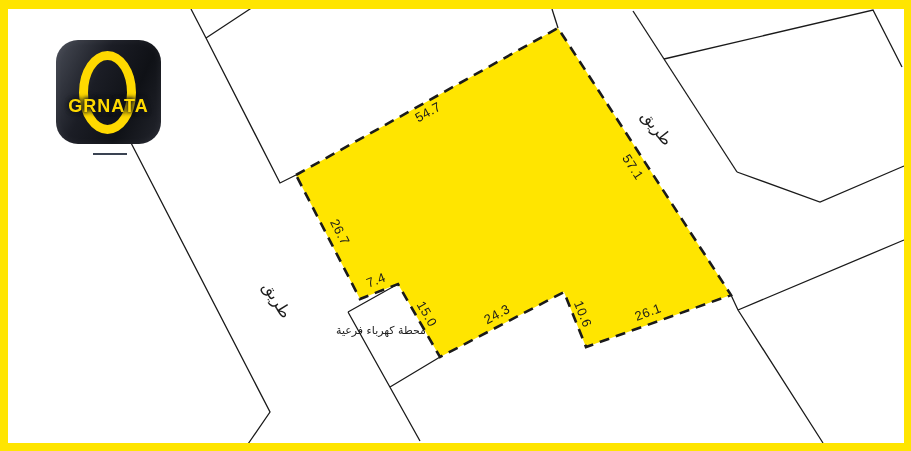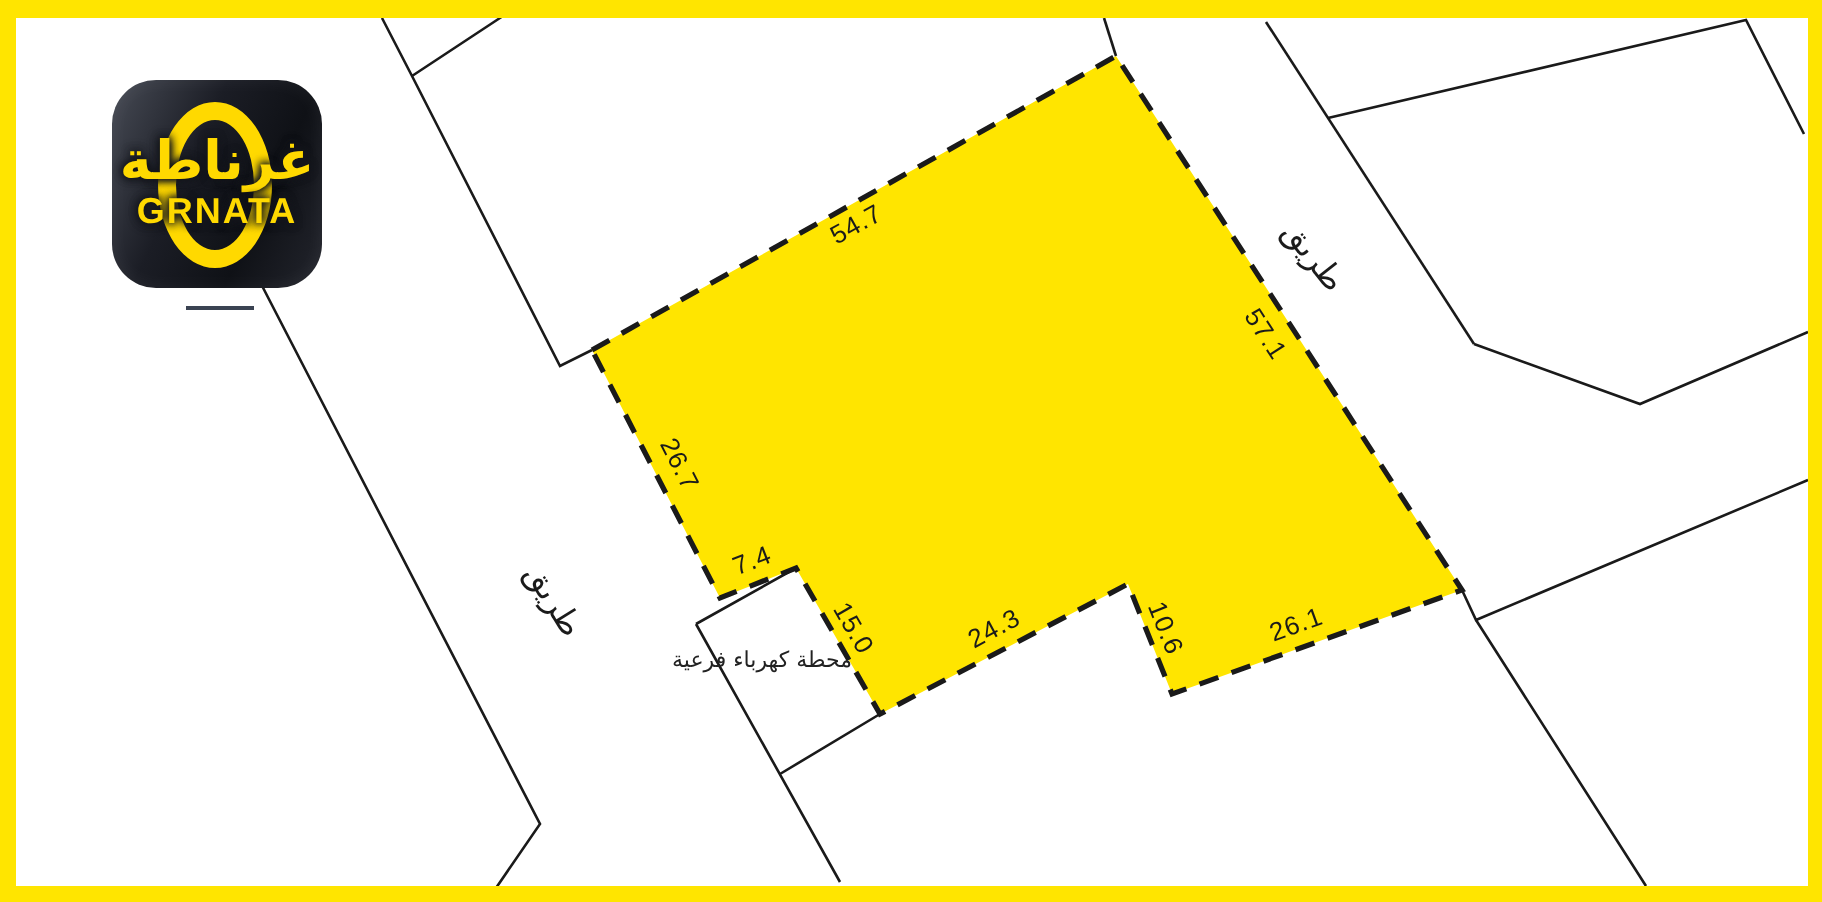--- a/index.html
+++ b/index.html
@@ -93,21 +93,20 @@
   <div class="lbl" style="left:583px;top:314px;transform:translate(-50%,-50%) rotate(68deg);">10.6</div>
   <div class="lbl" style="left:648px;top:312px;transform:translate(-50%,-50%) rotate(-20deg);">26.1</div>
 
   <div class="lbl ar" style="left:277px;top:300px;transform:translate(-50%,-50%) rotate(58deg);">طريق</div>
   <div class="lbl ar" style="left:657px;top:128px;transform:translate(-50%,-50%) rotate(52deg);">طريق</div>
 
   <div class="lbl substation" style="left:381px;top:330px;">محطة كهرباء فرعية</div>
 
   <div class="logo">
     <div class="ring"></div>
-    <div class="ar-name">غرناطة</div>
     <div class="en-name">GRNATA</div>
   </div>
 
   <div class="frame top"></div>
   <div class="frame bottom"></div>
   <div class="frame left"></div>
   <div class="frame right"></div>
 
 </div>
 

